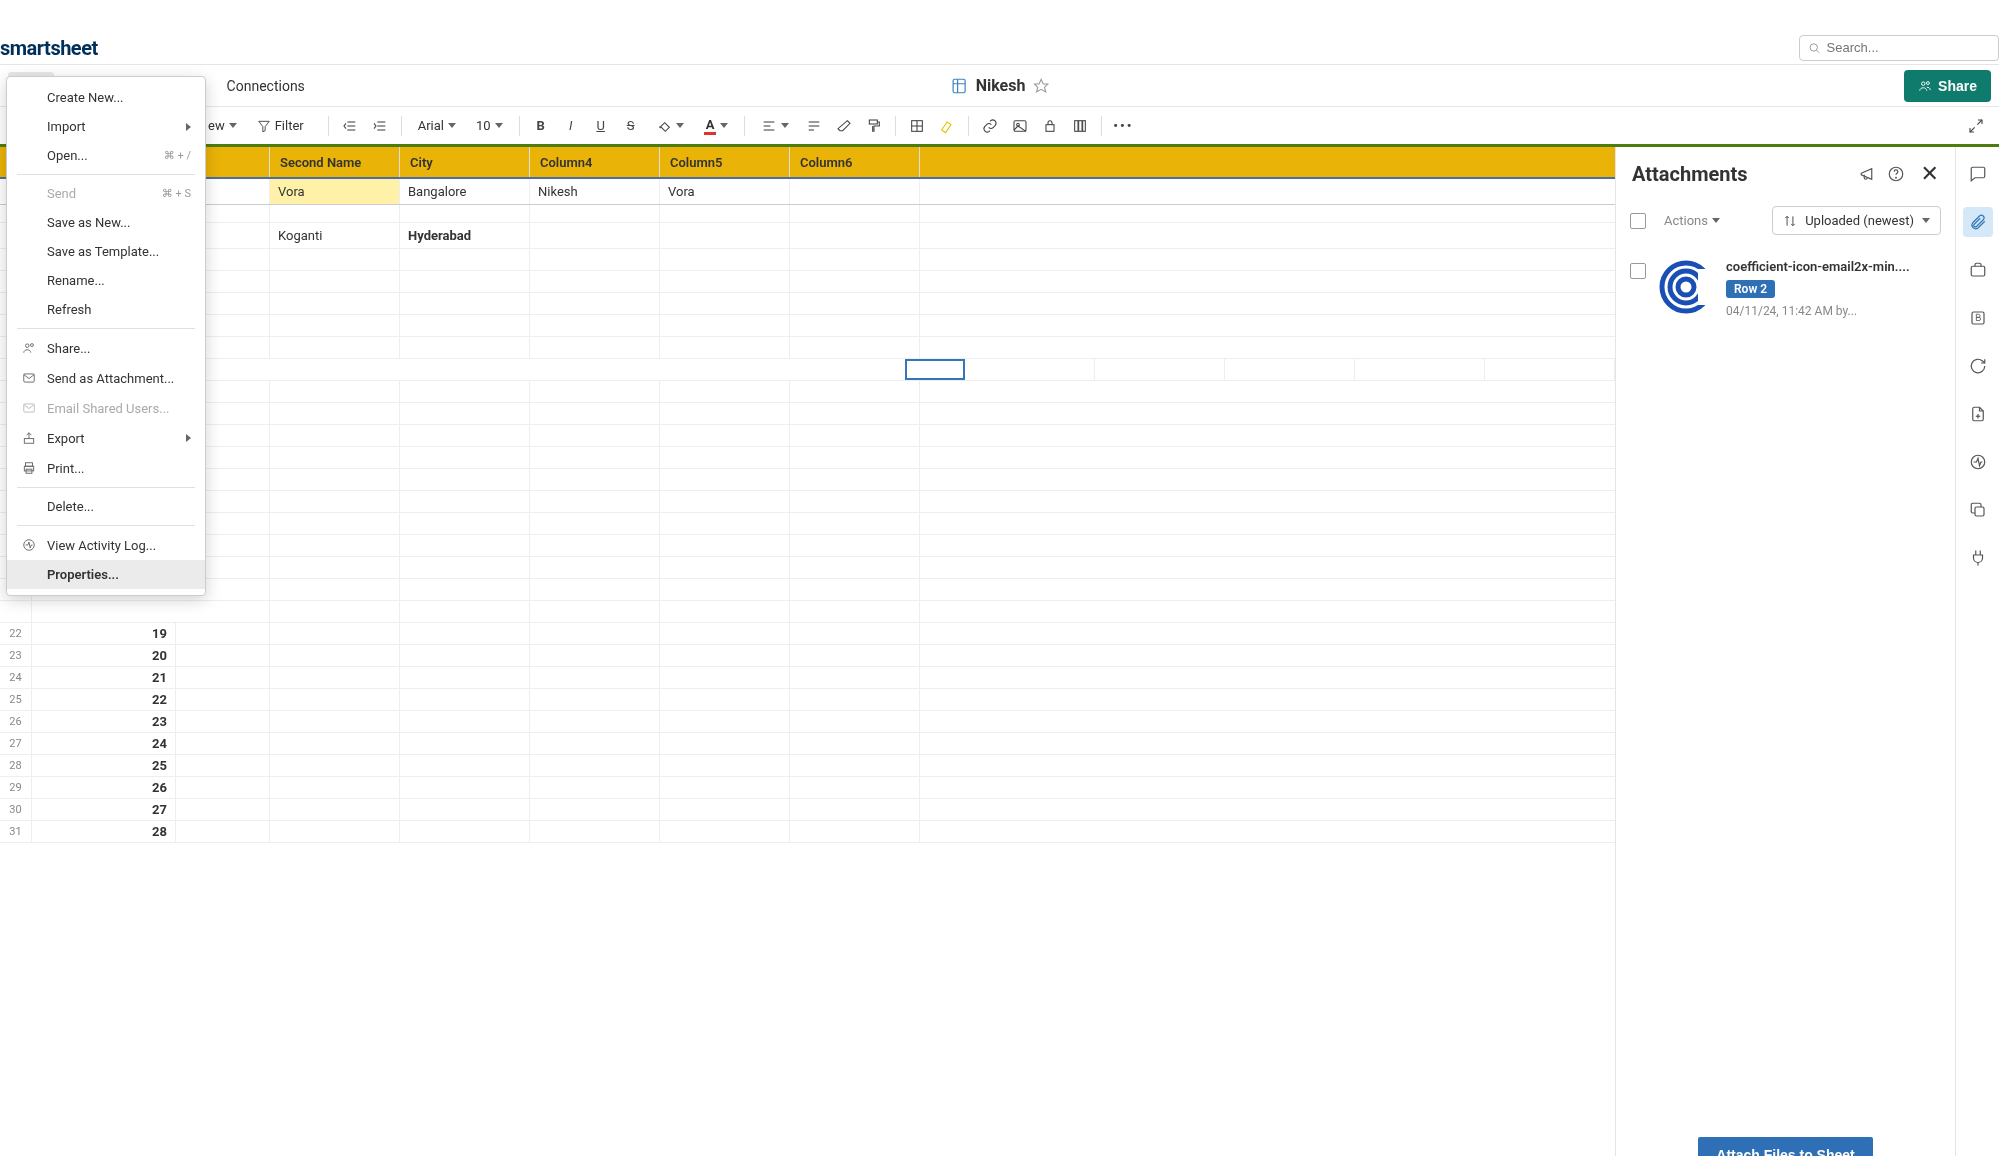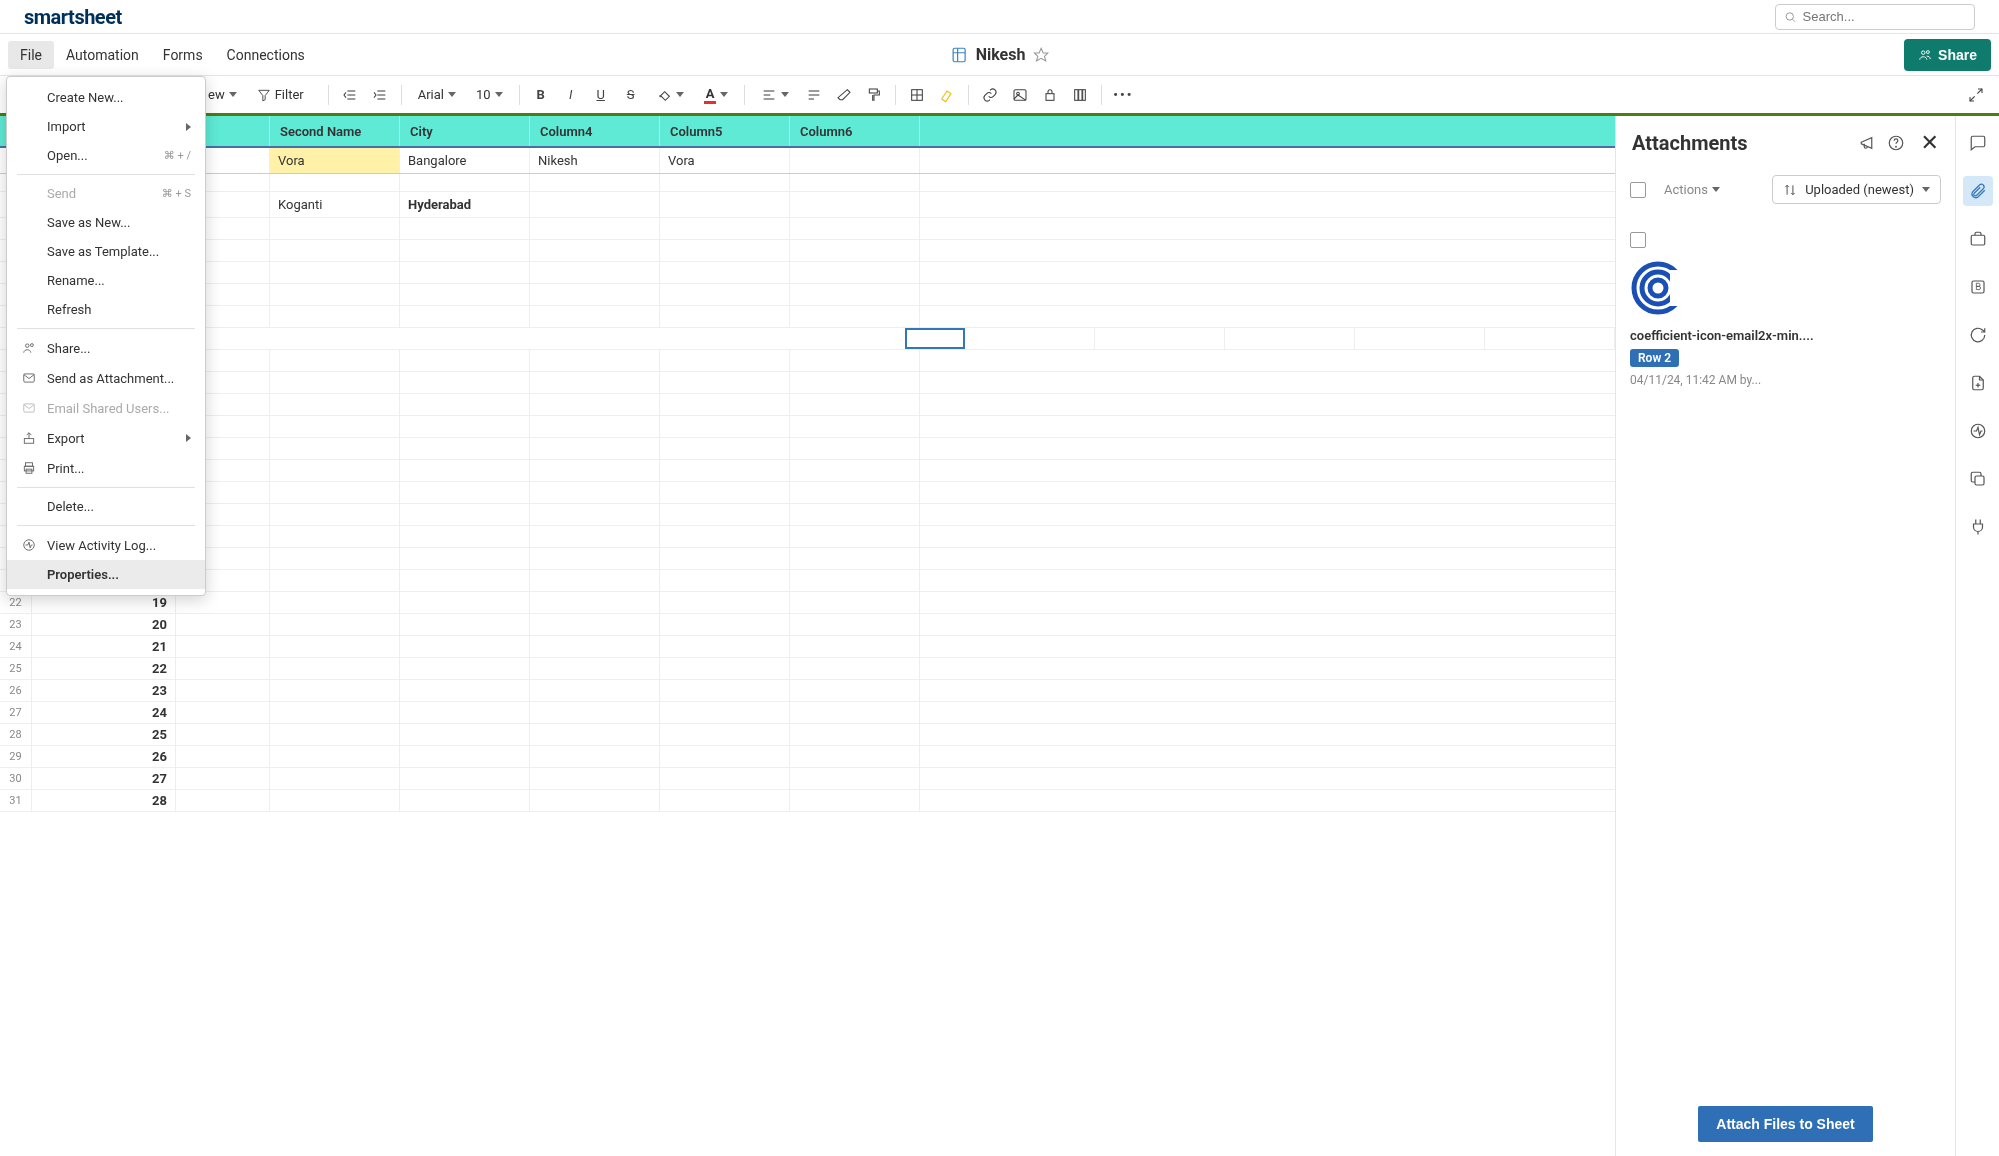--- a/index.html
+++ b/index.html
@@ -1,19 +1,19 @@
 <!DOCTYPE html>
 <html><head>
 <meta charset="utf-8">
 <style>
 * { box-sizing: border-box; margin: 0; padding: 0; }
 body { font-family: -apple-system, BlinkMacSystemFont, "Segoe UI", Roboto, Arial, sans-serif; font-size: 13px; color: #333; background: #fff; overflow: hidden; }
 
 
-.topbar { height: 34px; display: flex; align-items: center; padding: 0 24px; border-bottom: 1px solid #e5e5e5; }
+.topbar { height: 34px; display: flex; align-items: center; padding: 0 0; border-bottom: 1px solid #e5e5e5; margin-top: 31px; }
 .logo { color: #003059; font-weight: 700; font-size: 20px; letter-spacing: -0.5px; }
 .search-box { margin-left: auto; display: flex; align-items: center; border: 1px solid #ccc; border-radius: 4px; padding: 4px 8px; width: 200px; height: 26px; }
 .search-box svg { width: 14px; height: 14px; stroke: #888; margin-right: 6px; }
 .search-box input { border: none; outline: none; font-size: 13px; width: 100%; color: #666; }
 
 
 .menubar { height: 42px; display: flex; align-items: center; padding: 0 8px; position: relative; border-bottom: 1px solid #e5e5e5; }
 .menu-item { padding: 6px 12px; cursor: pointer; border-radius: 3px; color: #333; font-size: 14px; }
 .menu-item.active { background: #e8e8e8; }
 .doc-title-area { position: absolute; left: 50%; transform: translateX(-50%); display: flex; align-items: center; gap: 8px; }
@@ -35,21 +35,21 @@
 
 
 .main { display: flex; height: calc(100vh - 116px); }
 .grid-area { flex: 1; overflow: auto; position: relative; }
 .attachments-panel { width: 340px; border-left: 1px solid #e5e5e5; display: flex; flex-direction: column; }
 .right-rail { width: 44px; border-left: 1px solid #e5e5e5; display: flex; flex-direction: column; align-items: center; padding-top: 12px; gap: 18px; }
 .rail-btn { width: 30px; height: 30px; display: flex; align-items: center; justify-content: center; cursor: pointer; border-radius: 4px; color: #555; }
 .rail-btn.active { background: #d4e8f7; }
 
 
-.grid-header { display: flex; height: 32px; background: #5eead4; position: sticky; top: 0; border-bottom: 2px solid #4a6fa5; }
+.grid-header { display: flex; height: 32px; background: #eab308; position: sticky; top: 0; border-bottom: 2px solid #4a6fa5; }
 .row-num-header { width: 32px; border-right: 1px solid #ddd; }
 .col-header { border-right: 1px solid #ddd; padding: 6px 10px; font-weight: 600; font-size: 13px; color: #333; display: flex; align-items: center; }
 .col-primary { width: 130px; }
 .col-std { width: 130px; }
 .grid-row { display: flex; height: 22px; border-bottom: 1px solid #eee; }
 .grid-row.data-row { height: 26px; }
 .grid-row.data-row.first { border-bottom: 1px solid #ccc; }
 .grid-row.spacer { height: 18px; }
 .row-num { width: 32px; text-align: center; font-size: 11px; color: #888; border-right: 1px solid #eee; display: flex; align-items: center; justify-content: center; }
 .cell { border-right: 1px solid #eee; padding: 3px 8px; font-size: 13px; display: flex; align-items: center; overflow: hidden; }
@@ -74,21 +74,21 @@
 .att-title { font-size: 20px; font-weight: 700; flex: 1; }
 .att-header-icon { width: 18px; height: 18px; cursor: pointer; color: #555; }
 .att-close { font-size: 22px; cursor: pointer; color: #333; margin-left: 6px; }
 .att-tabs { display: flex; gap: 18px; padding: 0 16px; border-bottom: 1px solid #e0e0e0; }
 .att-tab { padding: 8px 2px; cursor: pointer; font-size: 13px; color: #666; }
 .att-tab.active { color: #1a6fc9; border-bottom: 2px solid #1a6fc9; font-weight: 600; }
 .att-controls { display: flex; align-items: center; padding: 12px 14px; gap: 10px; }
 .att-checkbox { width: 16px; height: 16px; border: 1.5px solid #999; border-radius: 2px; }
 .att-actions { display: flex; align-items: center; gap: 4px; color: #888; padding: 4px 8px; font-size: 13px; }
 .att-sort { margin-left: auto; display: flex; align-items: center; gap: 8px; border: 1px solid #ccc; border-radius: 4px; padding: 6px 10px; font-size: 13px; }
-.att-item { display: flex; padding: 12px 14px; gap: 12px; align-items: flex-start; flex-direction: column; }
+.att-item { display: flex; padding: 12px 14px; gap: 12px; align-items: flex-start; }
 .att-thumb { width: 56px; height: 56px; display: flex; align-items: center; justify-content: center; }
 .att-info { flex: 1; overflow: hidden; }
 .att-filename { font-weight: 600; font-size: 13px; white-space: nowrap; overflow: hidden; text-overflow: ellipsis; }
 .att-row-badge { display: inline-block; background: #2f6fb5; color: #fff; font-size: 12px; padding: 2px 8px; border-radius: 3px; margin-top: 6px; font-weight: 600; }
 .att-meta { color: #888; font-size: 12px; margin-top: 6px; }
 .att-footer { margin-top: auto; padding: 14px; display: flex; justify-content: center; }
 .attach-btn { background: #2f6fb5; color: #fff; border: none; padding: 10px 18px; font-size: 14px; font-weight: 600; border-radius: 2px; cursor: pointer; }
 
 svg { stroke-width: 1.6; }
 </style>

